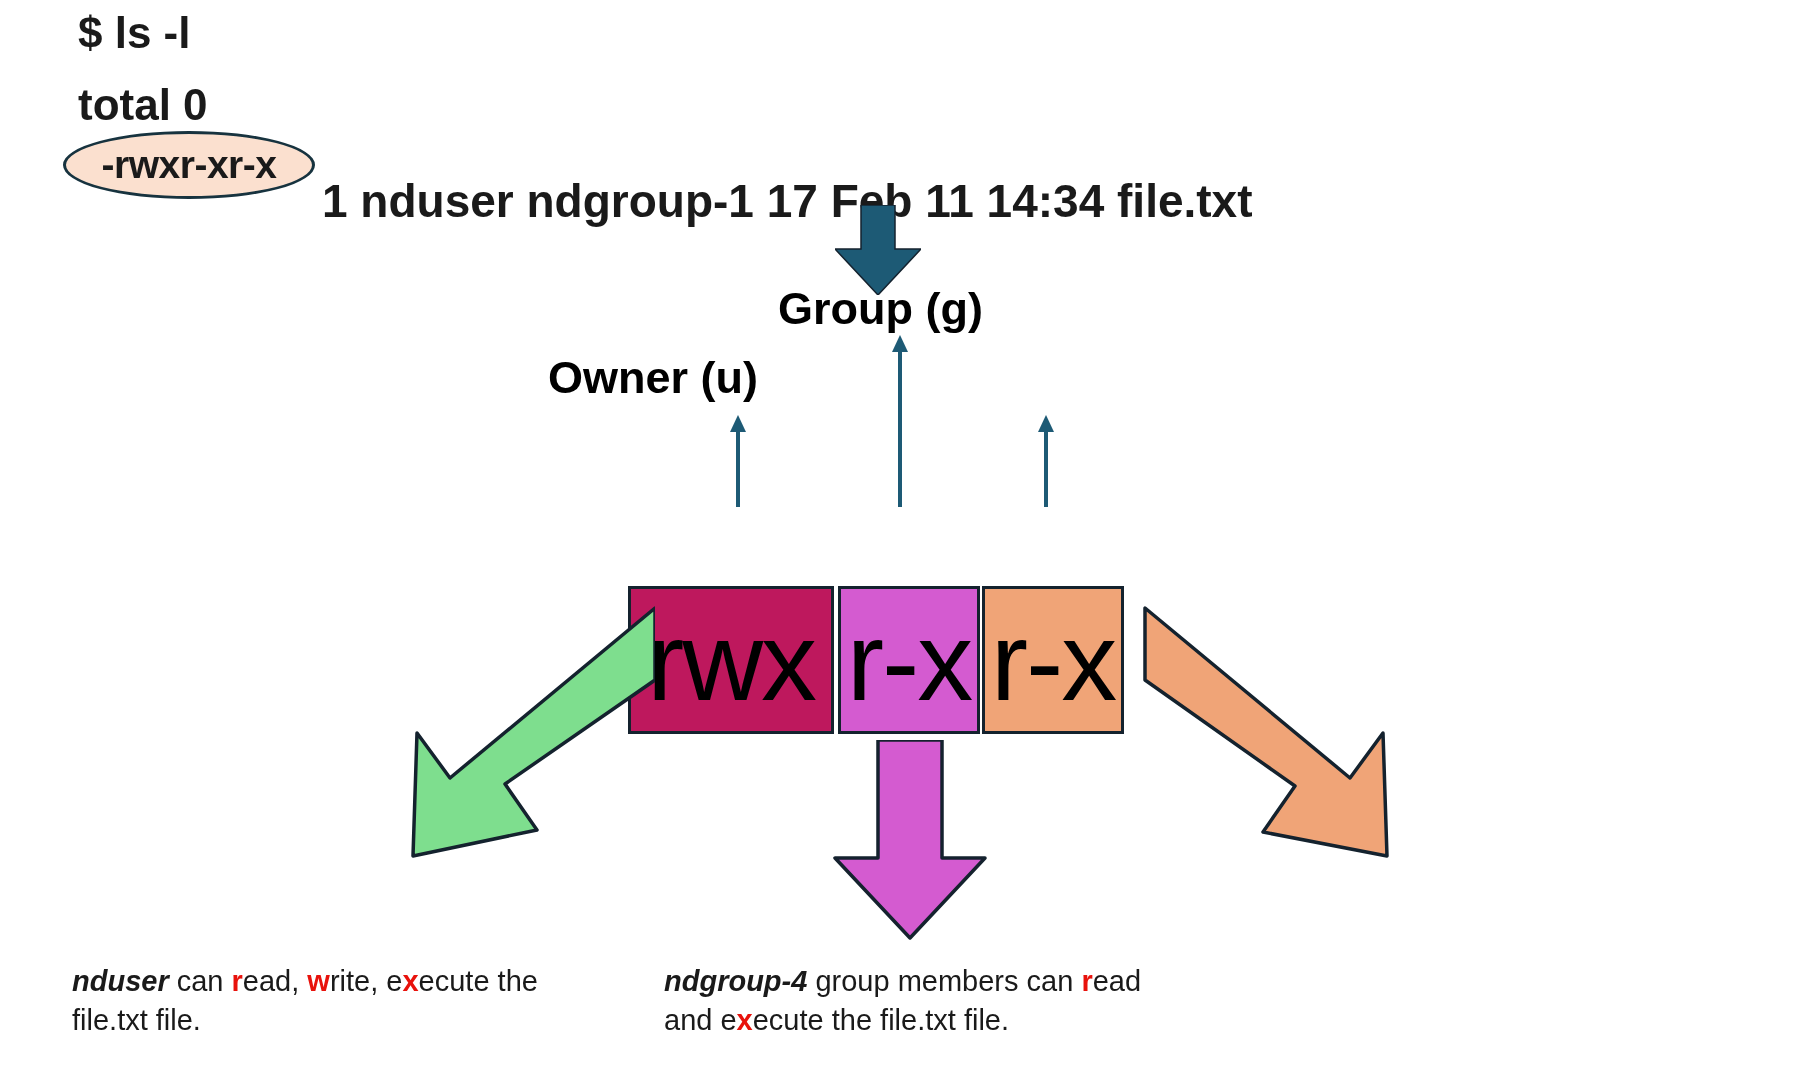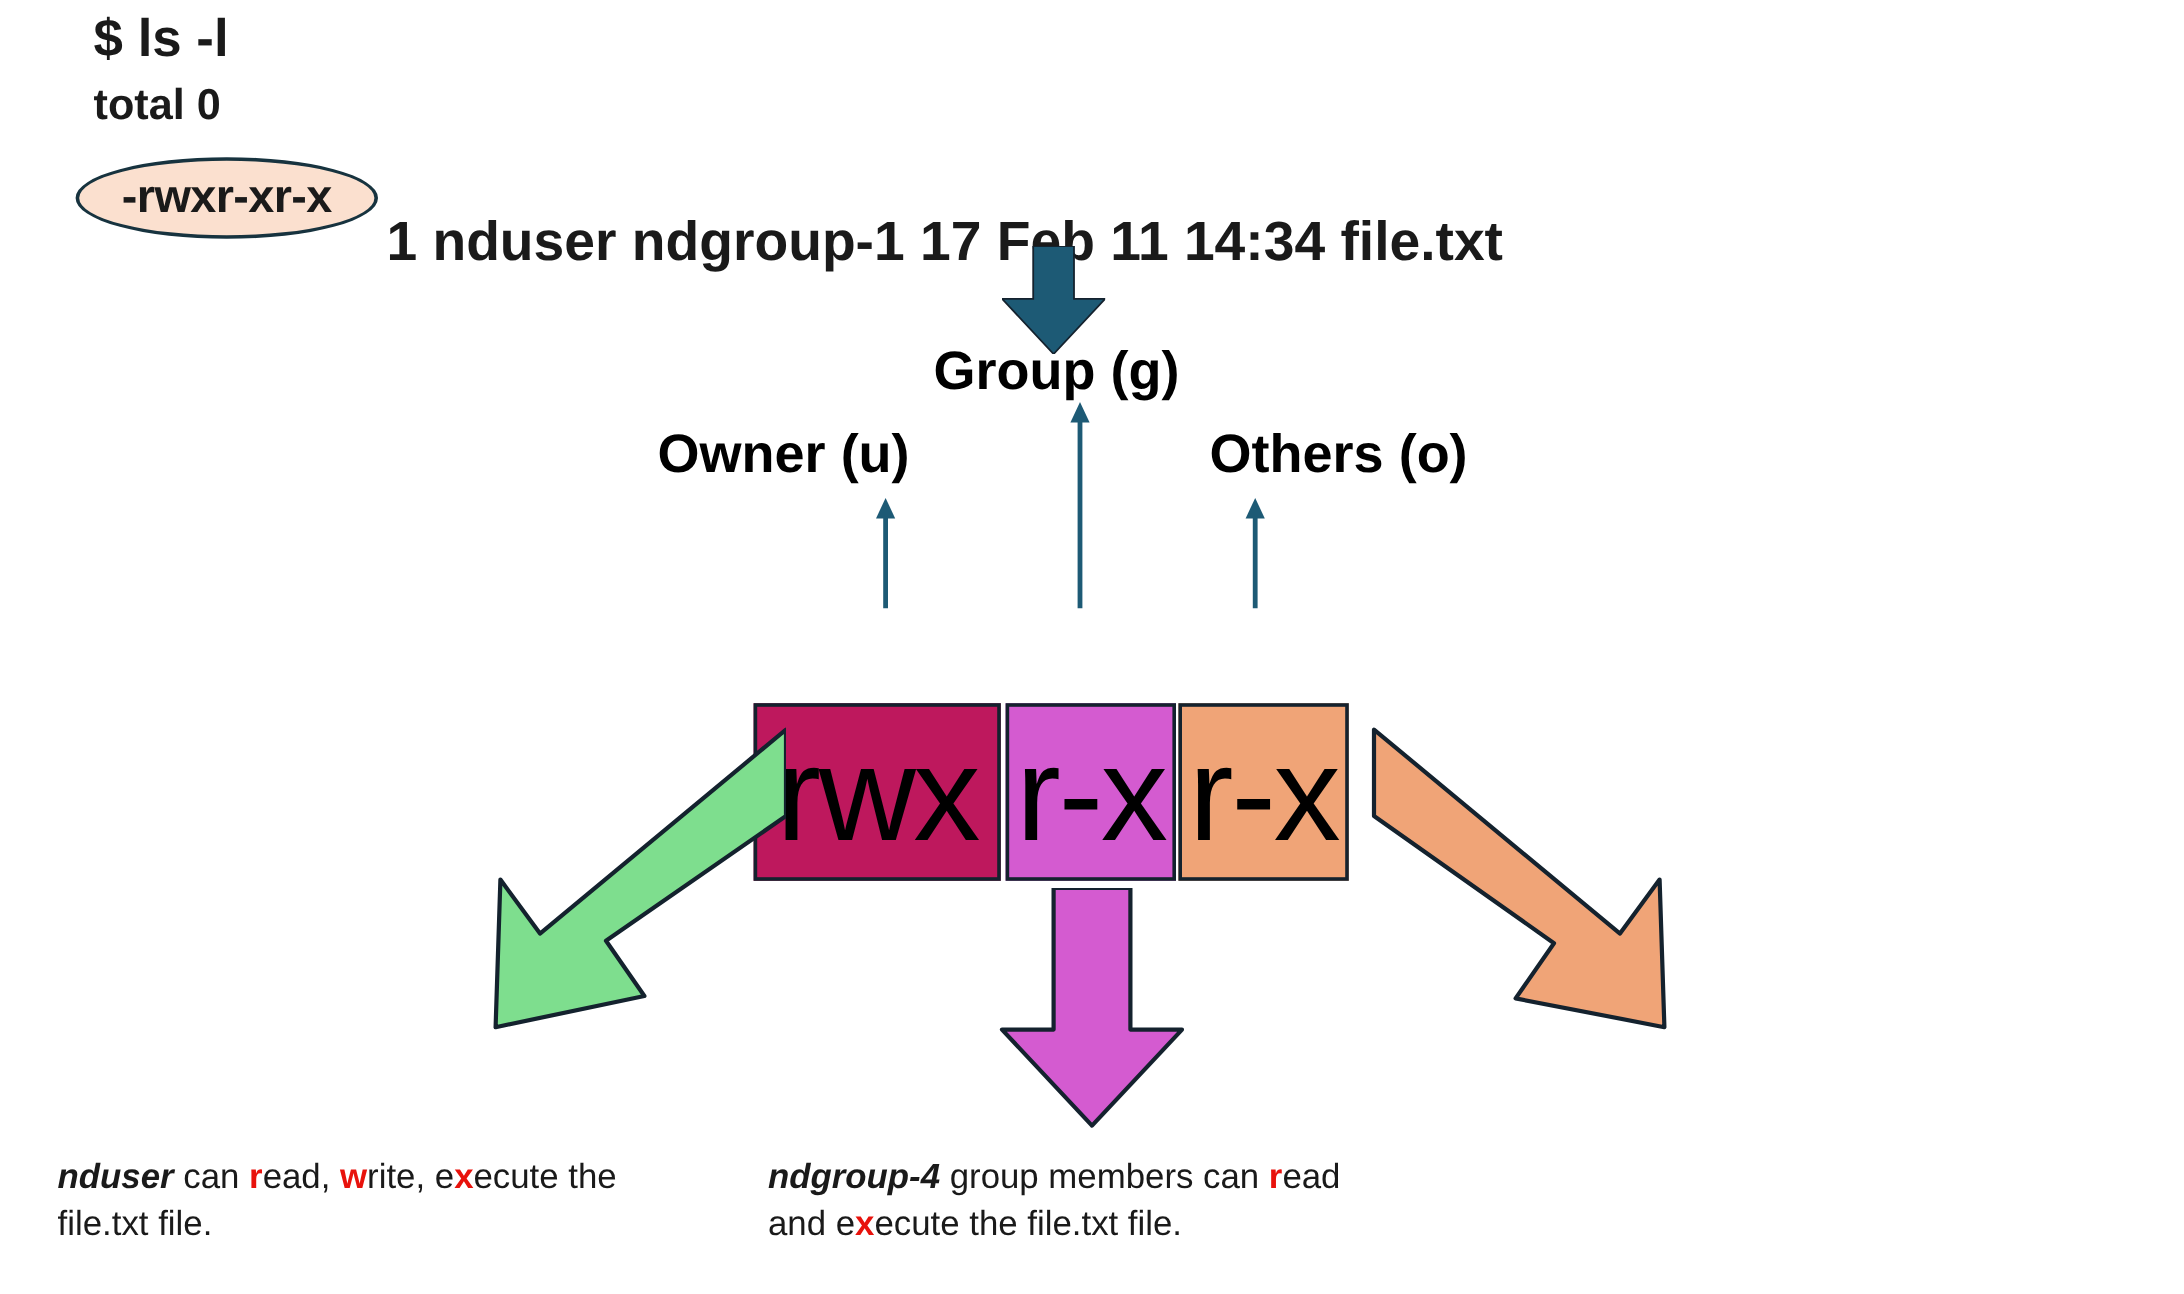--- a/index.html
+++ b/index.html
@@ -21,21 +21,21 @@
   }
   
   .term-line {
     position: absolute;
     font-family: "Liberation Sans", sans-serif;
     font-weight: 700;
     color: #1a1a1a;
     white-space: pre;
   }
   #term-prompt { left: 78px; top: 8px; font-size: 44px; }
-  #term-total  { left: 78px; top: 66px; font-size: 36px; }
+  #term-total  { left: 78px; top: 80px; font-size: 44px; }
   #term-entry  { left: 322px; top: 140px; font-size: 46px; margin-top: 34px; }
 
   .perm-ellipse {
     position: absolute;
     left: 63px;
     top: 131px;
     width: 252px;
     height: 68px;
     border-radius: 50%;
     background: #fbe0cf;
@@ -122,20 +122,21 @@
   .block-arrow {
     position: absolute;
   }
 
   
   .caption {
     position: absolute;
     font-size: 29px;
     line-height: 1.33;
     color: #1a1a1a;
+    margin-left: 24px;
   }
   #caption-owner  { left: 48px;   top: 962px; width: 520px; }
   #caption-group  { left: 640px;  top: 962px; width: 520px; }
   #caption-others { left: 1290px; top: 952px; width: 530px; }
   .caption b { font-weight: 700; font-style: italic; }
   .hl { color: #e8120c; font-weight: 700; }
 </style>
 </head>
 <body>
 
@@ -148,21 +149,20 @@
     <span>-rwxr-xr-x</span>
   </div>
   <div class="term-line" id="term-entry">1 nduser ndgroup-1 17 Feb 11 14:34 file.txt</div>
 
   <svg class="arrow-down-teal" viewBox="0 0 86 90">
     <polygon points="26,0 60,0 60,44 86,44 43,90 0,44 26,44" fill="#1d5a75" stroke="#14222e" stroke-width="1.5"></polygon>
   </svg>
 
   <div class="role-label" id="label-owner">Owner (u)</div>
   <div class="role-label" id="label-group">Group (g)</div>
-  <div class="role-label" id="label-others">Others (o)</div>
 
   <svg class="thin-arrow" style="left:726px; top:415px; height:92px;" viewBox="0 0 24 92">
     <line x1="12" y1="92" x2="12" y2="12" stroke="#1d5a75" stroke-width="4"></line>
     <polygon points="12,0 20,17 4,17" fill="#1d5a75"></polygon>
   </svg>
   <svg class="thin-arrow" style="left:888px; top:335px; height:172px;" viewBox="0 0 24 172">
     <line x1="12" y1="172" x2="12" y2="12" stroke="#1d5a75" stroke-width="4"></line>
     <polygon points="12,0 20,17 4,17" fill="#1d5a75"></polygon>
   </svg>
   <svg class="thin-arrow" style="left:1034px; top:415px; height:92px;" viewBox="0 0 24 92">

